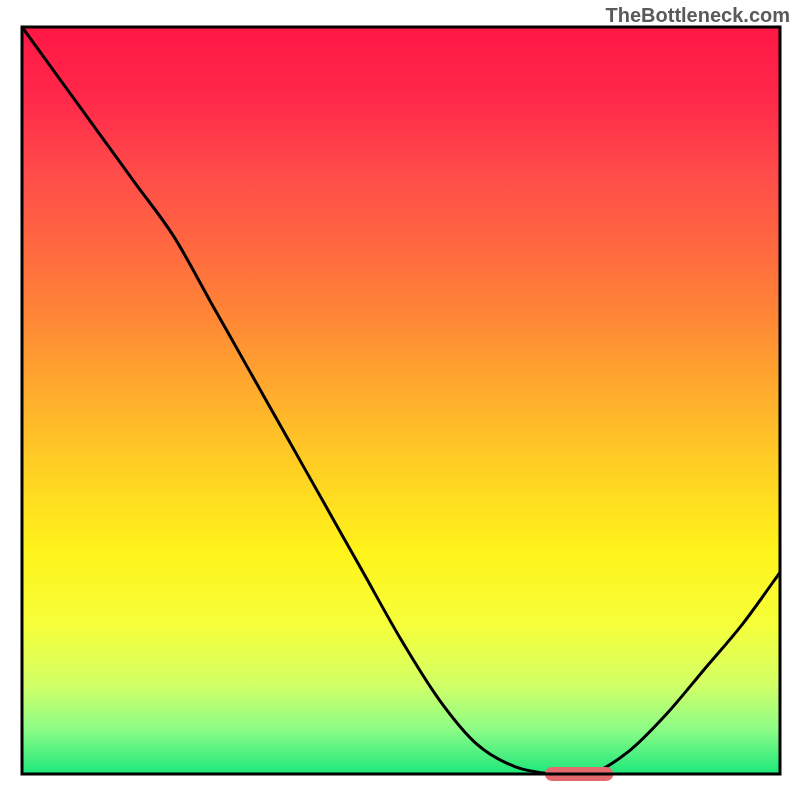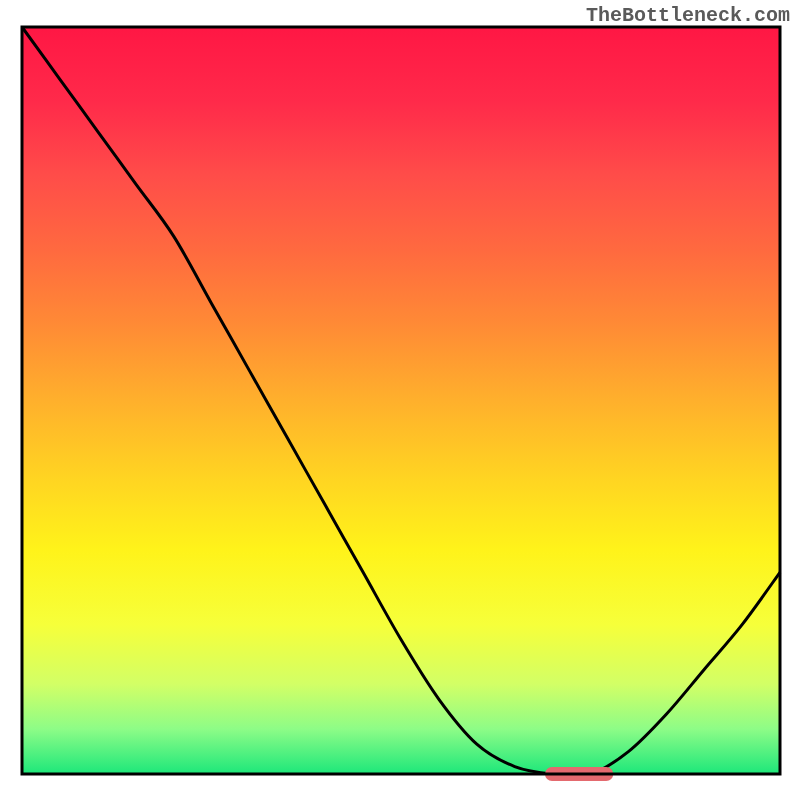--- a/index.html
+++ b/index.html
@@ -8,21 +8,20 @@
     width: 800px;
     height: 800px;
     background: #ffffff;
     overflow: hidden;
     font-family: Arial, Helvetica, sans-serif;
   }
   .wrap {
     position: relative;
     width: 800px;
     height: 800px;
-    font-family: Liberation Mono, monospace;
   }
   .attribution {
     position: absolute;
     top: 4px;
     right: 10px;
     font-size: 20px;
     font-weight: bold;
     color: #5a5a5a;
   }
   svg {

